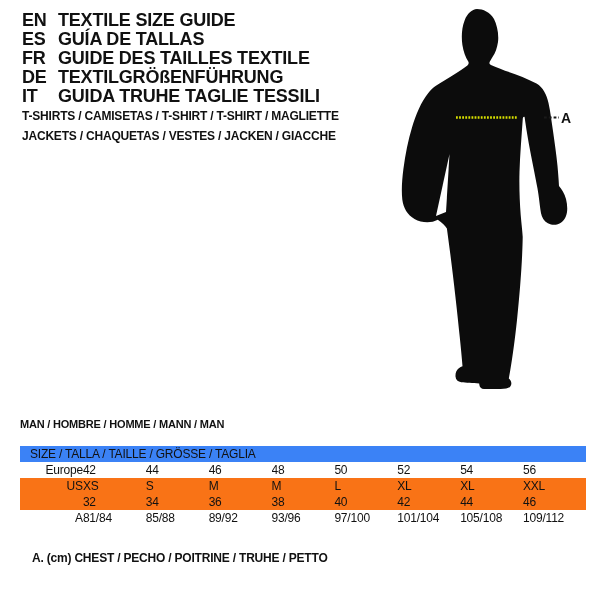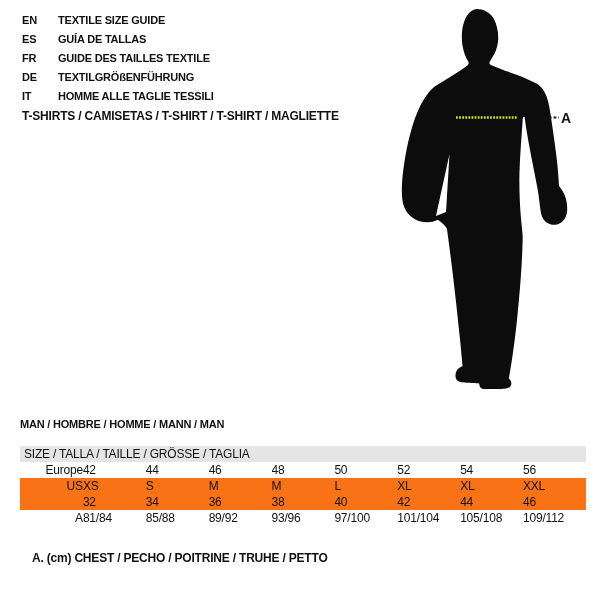--- a/index.html
+++ b/index.html
@@ -1,35 +1,35 @@
 <!DOCTYPE html>
 <html><head>
 <meta charset="utf-8">
 <style>
   * { margin:0; padding:0; box-sizing:border-box; }
   html, body { width:600px; height:600px; background:#ffffff; }
   body { font-family:"Liberation Sans","DejaVu Sans",sans-serif; color:#111111; }
   .page { position:relative; width:600px; height:600px; overflow:hidden; background:#ffffff; }
 
   .lang-list { position:absolute; left:22px; top:11px; }
-  .lang-row { display:flex; height:19px; line-height:19px; font-weight:bold; font-size:11px; letter-spacing:-0.2px; }
+  .lang-row { display:flex; height:19px; line-height:19px; font-weight:bold; font-size:18px; letter-spacing:-0.2px; }
   .lang-code { width:36px; flex:0 0 36px; }
 
   .categories { position:absolute; left:22px; top:106px; font-weight:bold; font-size:12px; line-height:20px; letter-spacing:-0.2px; }
 
   .figure-wrap { position:absolute; left:395px; top:0; width:185px; height:400px; }
   .figure-wrap svg { display:block; }
 
   .section-title { position:absolute; left:20px; top:418px; font-weight:bold; font-size:11px; letter-spacing:-0.2px; }
 
   table.size-table { position:absolute; left:20px; top:446px; width:566px; table-layout:fixed;
                      border-collapse:collapse; font-size:12px; letter-spacing:-0.2px; }
   .size-table td { height:16px; padding:0; text-align:left; white-space:nowrap; overflow:hidden; }
   .size-table td.label { text-align:right; padding-left:3px; width:70px; }
-  .size-table tr.thead td { background:#e5e5e5; text-align:left; padding-left:4px; }
+  .size-table tr.thead td { background:#3b82f6; text-align:left; padding-left:10px; }
   .size-table tr.band td { background:#f97316; }
 
   .footnote { position:absolute; left:32px; top:551px; font-weight:bold; font-size:12px; letter-spacing:-0.2px; }
 </style>
 </head>
 <body>
 
 <div class="page">
 
   <div class="lang-list">
@@ -44,26 +44,27 @@
     <div class="lang-row">
       <span class="lang-code">FR</span>
       <span class="lang-label">GUIDE DES TAILLES TEXTILE</span>
     </div>
     <div class="lang-row">
       <span class="lang-code">DE</span>
       <span class="lang-label">TEXTILGRÖßENFÜHRUNG</span>
     </div>
     <div class="lang-row">
       <span class="lang-code">IT</span>
-      <span class="lang-label">HOMME ALLE TAGLIE TESSILI</span>
+      <span class="lang-label">GUIDA TRUHE TAGLIE TESSILI</span>
     </div>
   </div>
 
   <div class="categories">
     <div>T-SHIRTS / CAMISETAS / T-SHIRT / T-SHIRT / MAGLIETTE</div>
+    <div>JACKETS / CHAQUETAS / VESTES / JACKEN / GIACCHE</div>
   </div>
 
   <div class="figure-wrap">
     <svg viewBox="395 0 185 400" width="185" height="400" aria-hidden="true">
       <path d="M477 9 C483 9 490 12 494 19 C497 25 499 34 498 42 C497 48 495.5 53 492.5 57
            C491 59.5 490 61 489.5 62.5 C489.2 63.5 490 64.5 491.5 65.2
            C504 71 522 75.5 536.5 83.5 C543 87.5 546.5 94 548.5 103
            C550.5 112 551.5 121 553 131 C554.5 142 556.5 155 557.5 166
            C558.3 175 558.8 181 559 186 C561.5 189 564.5 193.5 566 199
            C567.5 205 567.8 211.5 566 216 C563.5 222.5 557.5 226 551 224.5

